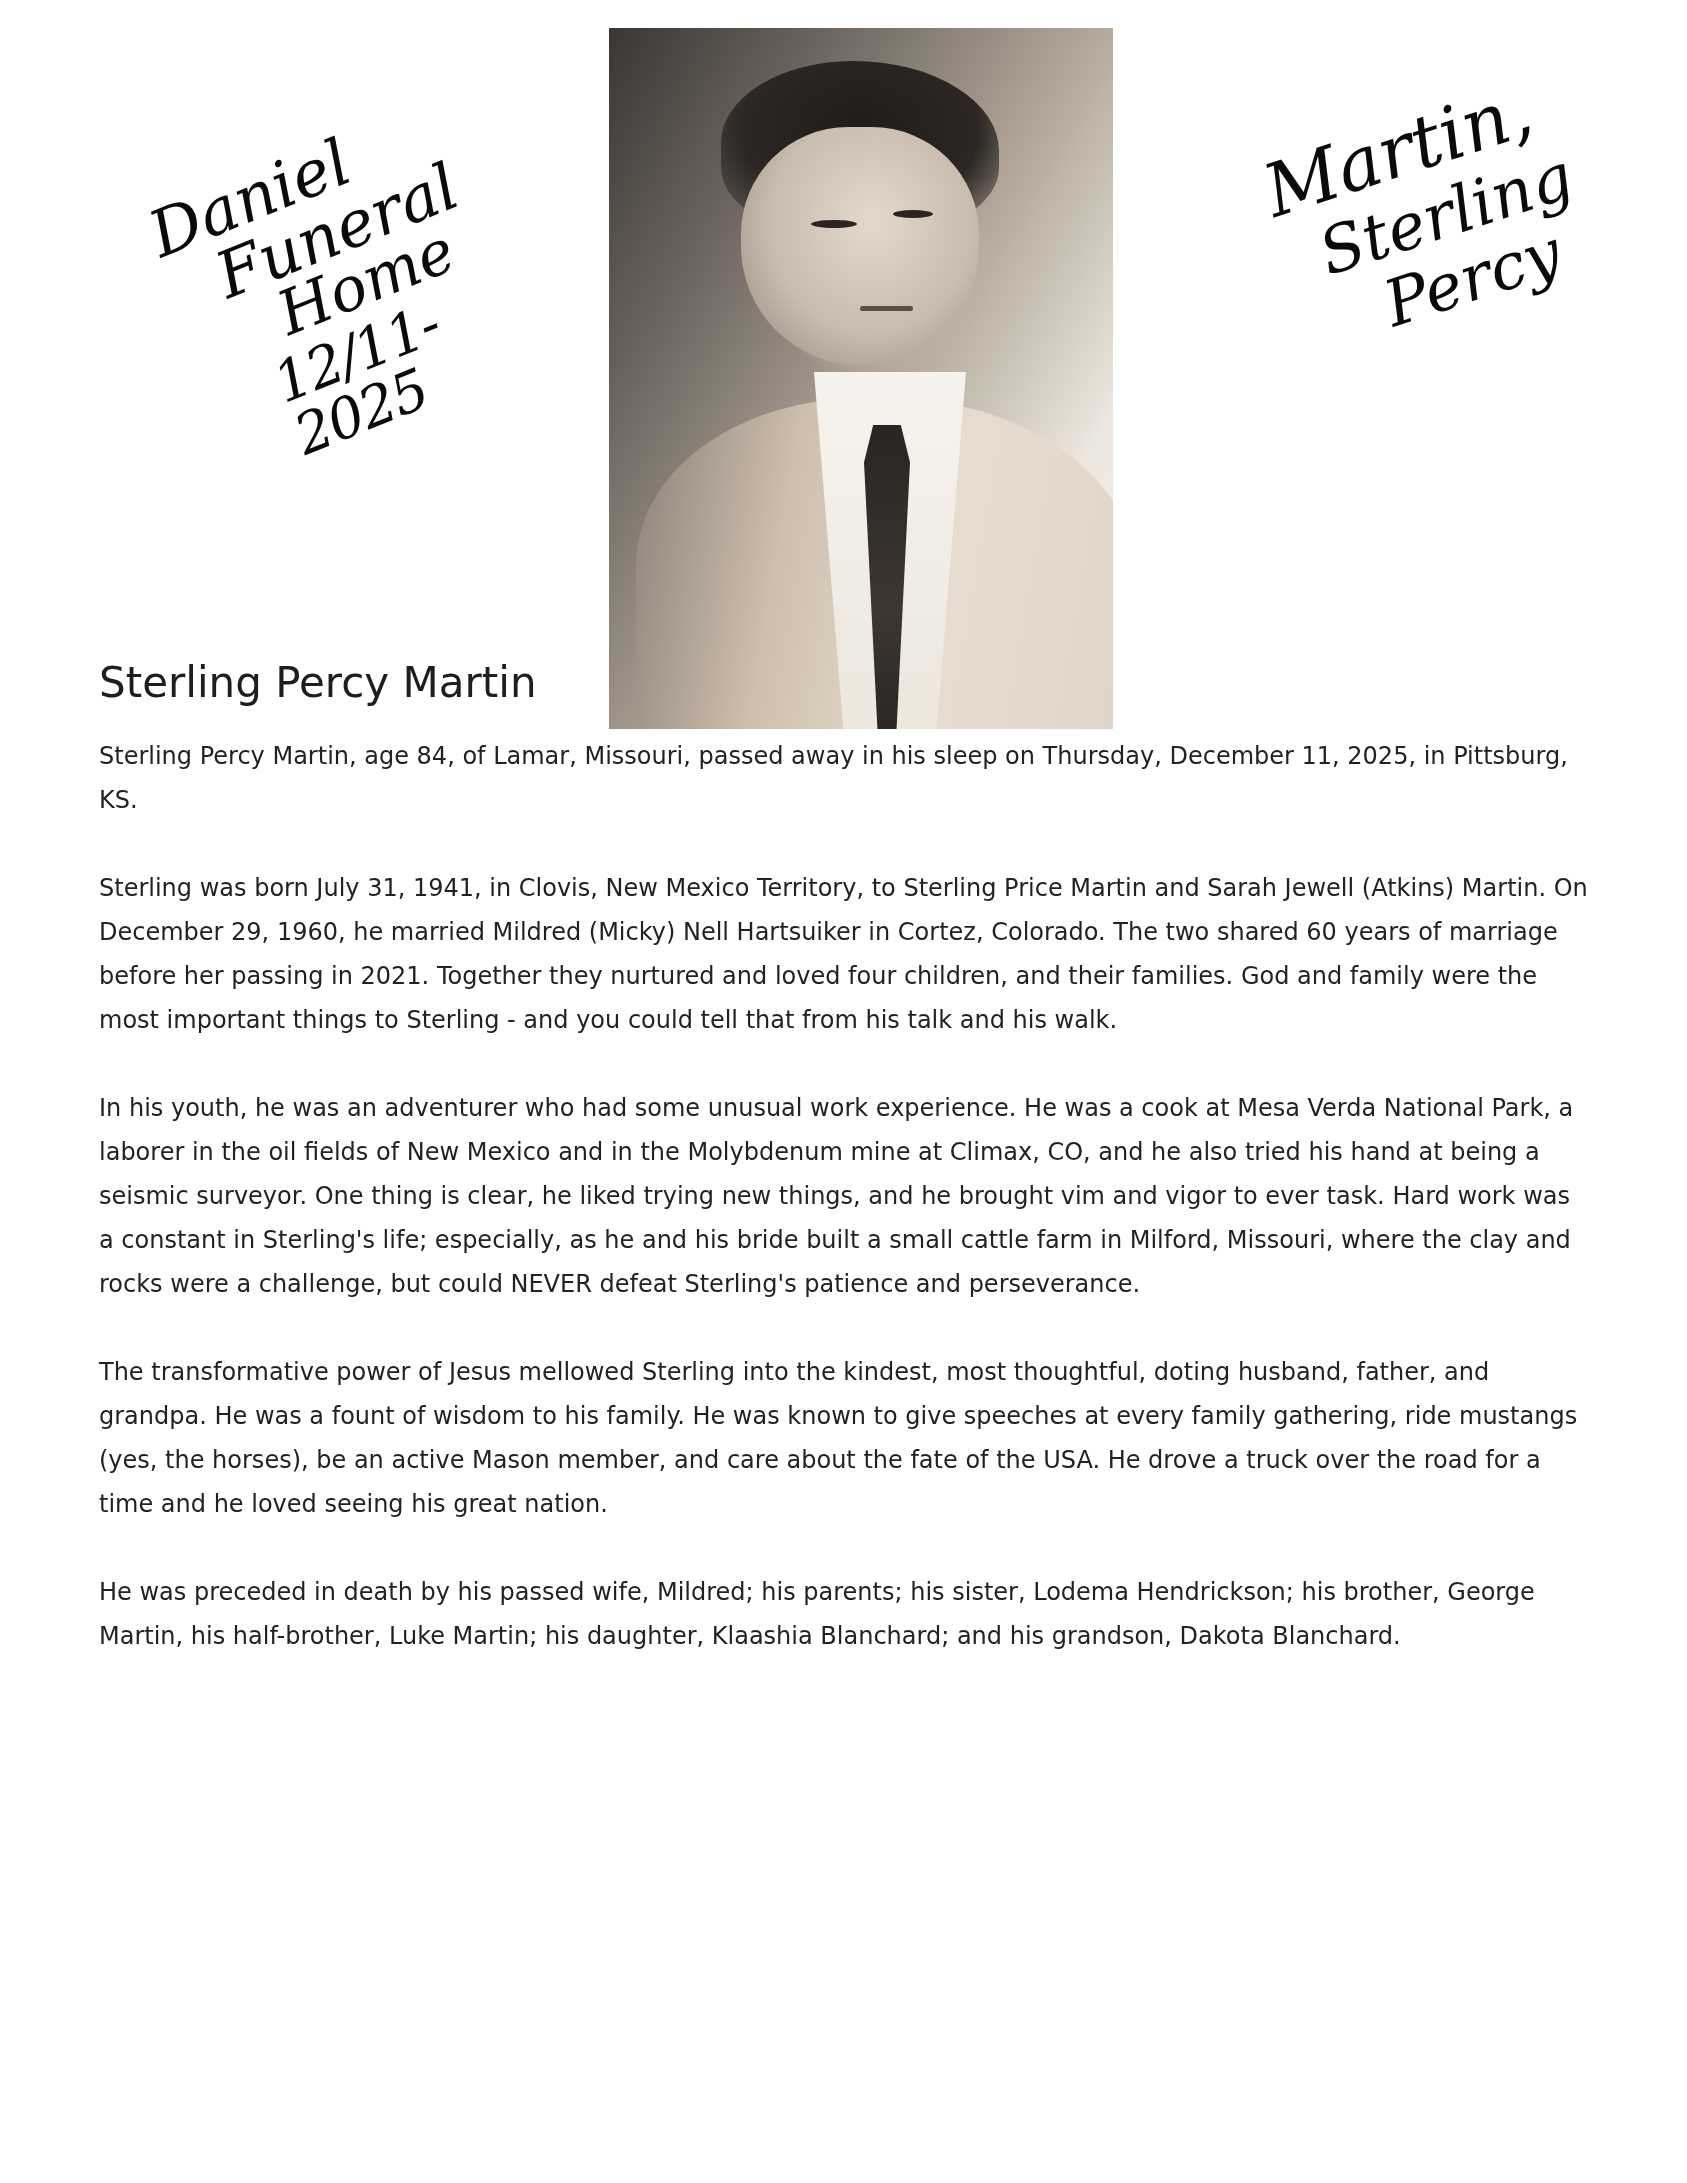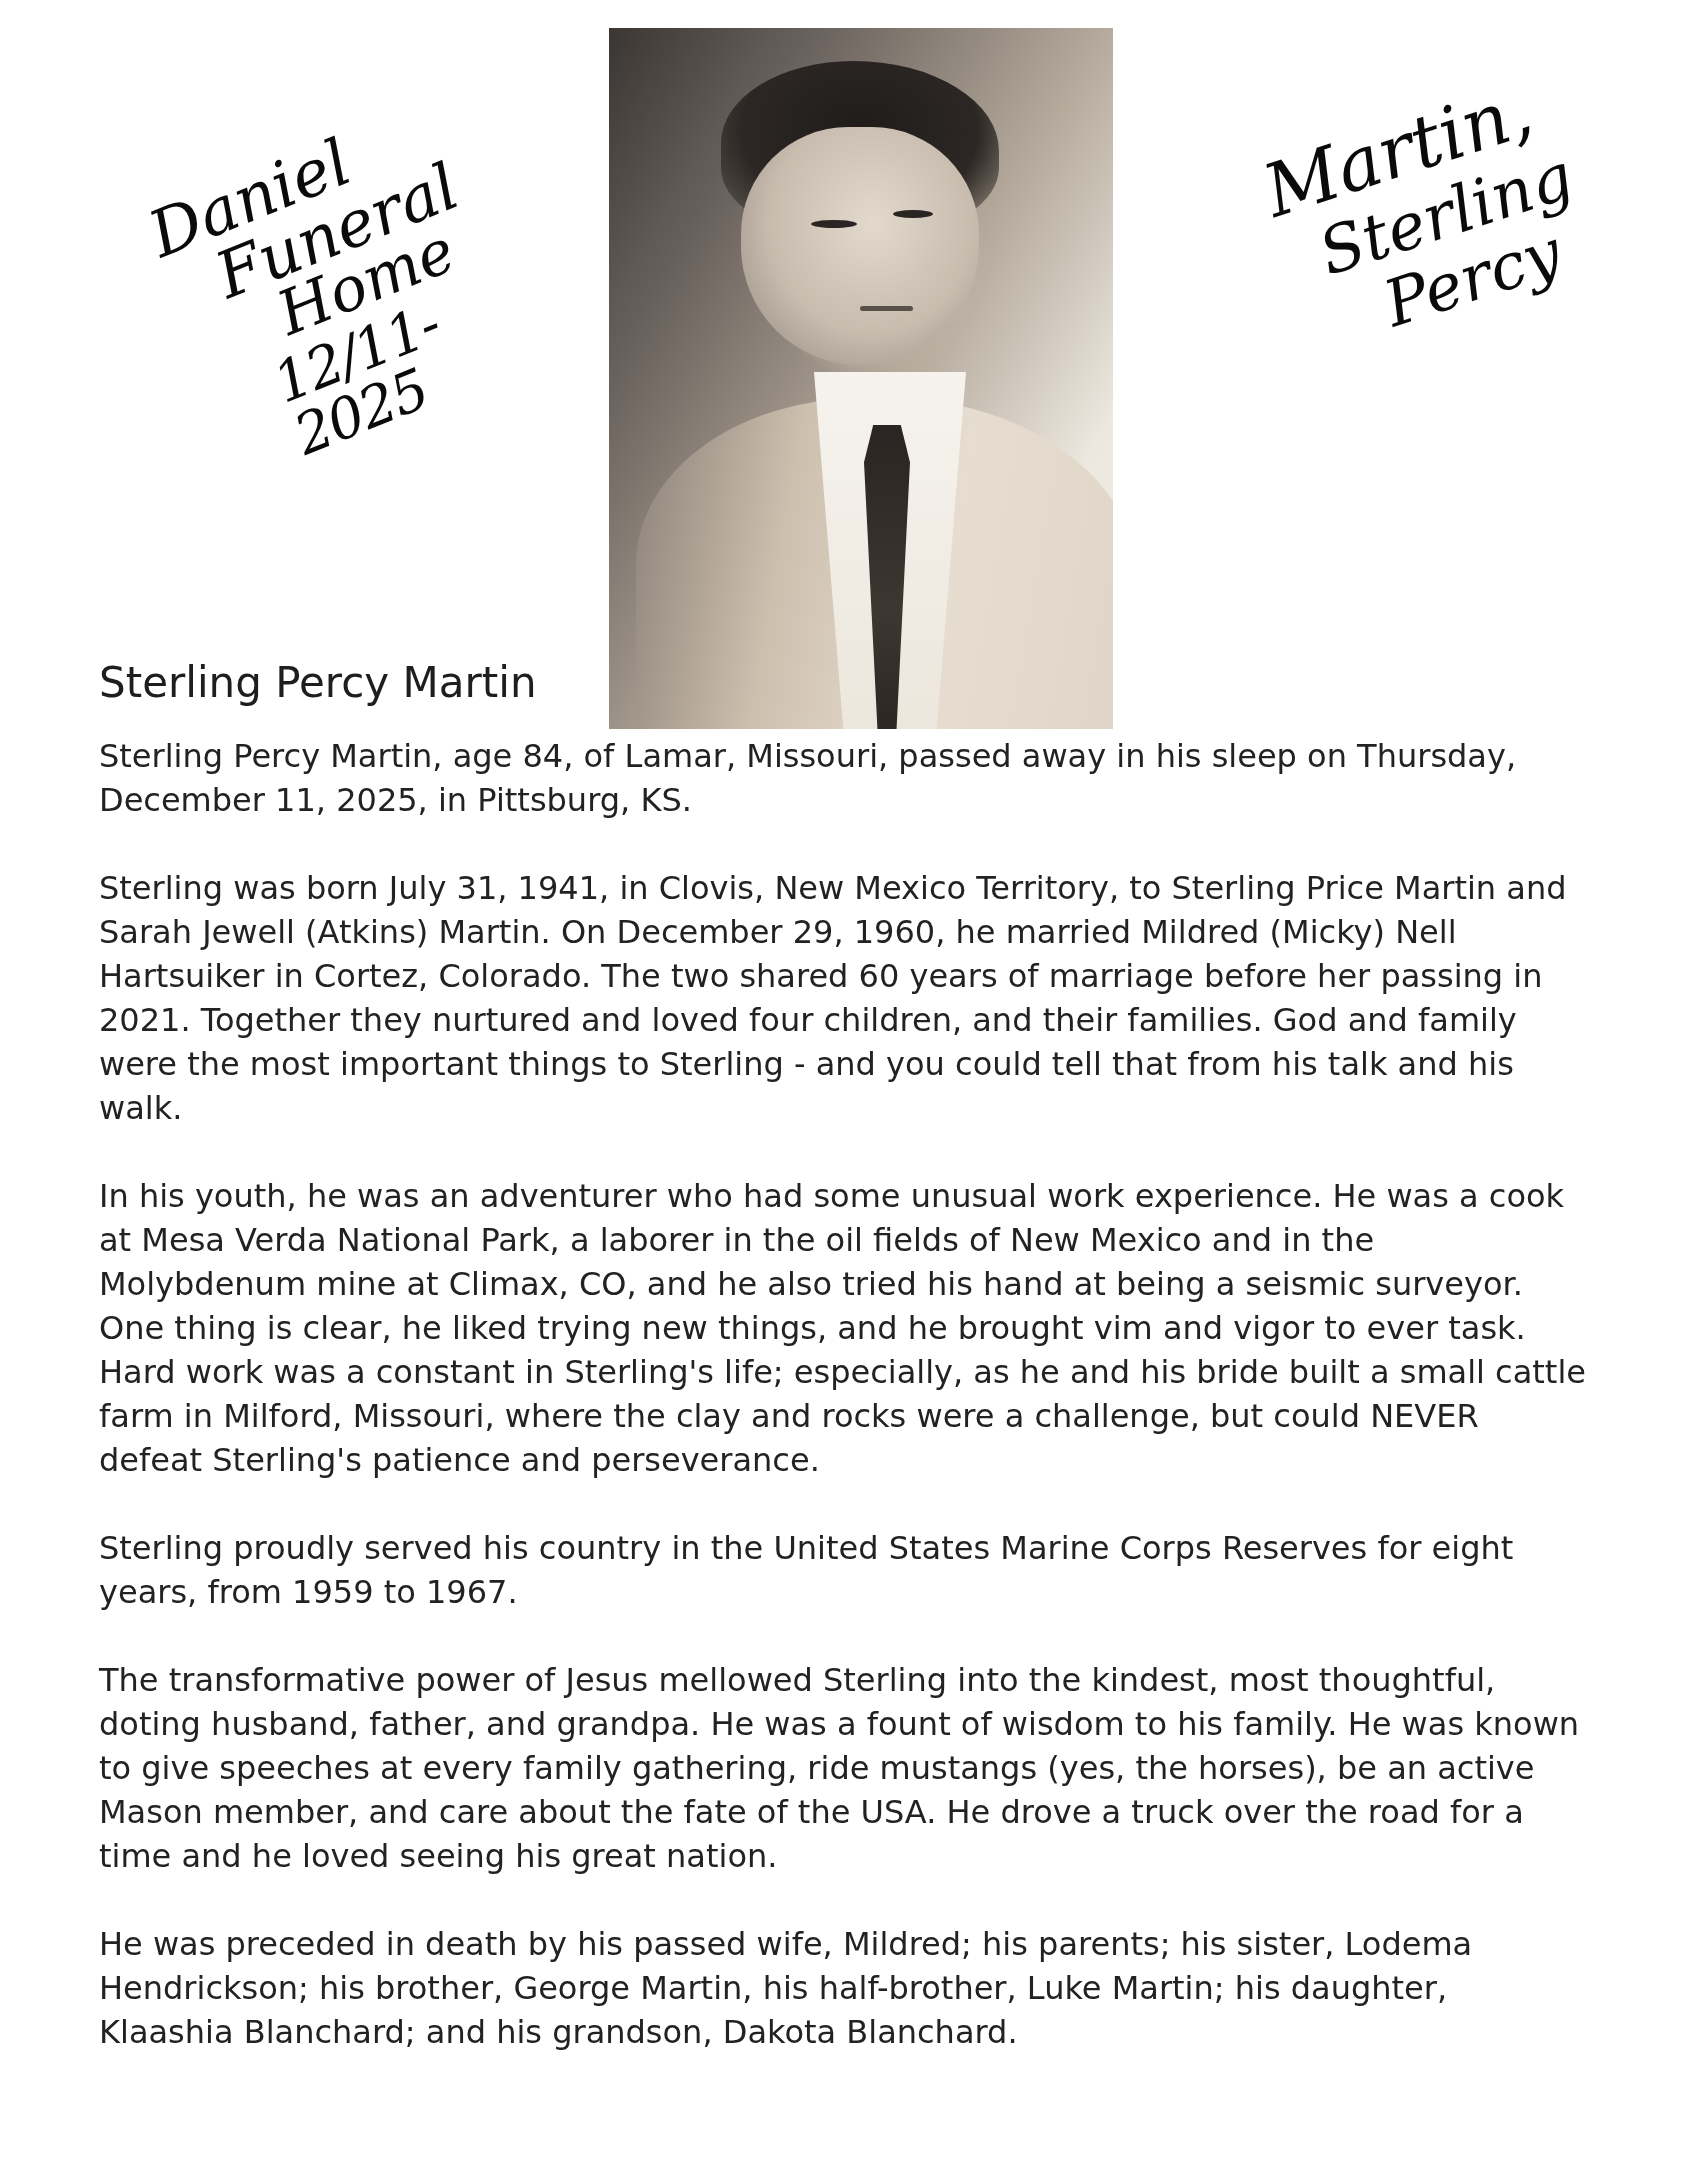--- a/index.html
+++ b/index.html
@@ -69,21 +69,21 @@
     background: linear-gradient(180deg, #2a2522 0%, #3d3631 60%, #2b2623 100%);
     clip-path: polygon(20% 0, 80% 0, 100% 12%, 70% 100%, 30% 100%, 0 12%);
   }
 
   .title {
     position: absolute; left: 99px; top: 658px;
     font-size: 42px; font-weight: normal; color: #1e1e1e; margin: 0; text-align: right;
   }
   .body-text {
     position: absolute; left: 99px; top: 734px; width: 1489px;
-    font-size: 32px; line-height: 44px; color: #222;
+    font-size: 24px; line-height: 44px; color: #222;
   }
   .body-text p { margin: 0 0 44px 0; }
 </style>
 </head>
 <body>
 
 <div class="hand hand-left">
   <span class="l1">Daniel</span>
   <span class="l2">Funeral</span>
   <span class="l3">Home</span>
@@ -106,17 +106,16 @@
   <div class="eye2"></div>
   <div class="mouth"></div>
 </div>
 
 <h1 class="title">Sterling Percy Martin</h1>
 
 <div class="body-text">
   <p>Sterling Percy Martin, age 84, of Lamar, Missouri, passed away in his sleep on Thursday, December 11, 2025, in Pittsburg, KS.</p>
   <p>Sterling was born July 31, 1941, in Clovis, New Mexico Territory, to Sterling Price Martin and Sarah Jewell (Atkins) Martin. On December 29, 1960, he married Mildred (Micky) Nell Hartsuiker in Cortez, Colorado. The two shared 60 years of marriage before her passing in 2021. Together they nurtured and loved four children, and their families. God and family were the most important things to Sterling - and you could tell that from his talk and his walk.</p>
   <p>In his youth, he was an adventurer who had some unusual work experience. He was a cook at Mesa Verda National Park, a laborer in the oil fields of New Mexico and in the Molybdenum mine at Climax, CO, and he also tried his hand at being a seismic surveyor. One thing is clear, he liked trying new things, and he brought vim and vigor to ever task. Hard work was a constant in Sterling's life; especially, as he and his bride built a small cattle farm in Milford, Missouri, where the clay and rocks were a challenge, but could NEVER defeat Sterling's patience and perseverance.</p>
-  <p>Sterling proudly served his country in the United States Marine Corps Reserves for eight years, from 1959 to 1967.</p>
   <p>The transformative power of Jesus mellowed Sterling into the kindest, most thoughtful, doting husband, father, and grandpa. He was a fount of wisdom to his family. He was known to give speeches at every family gathering, ride mustangs (yes, the horses), be an active Mason member, and care about the fate of the USA. He drove a truck over the road for a time and he loved seeing his great nation.</p>
   <p>He was preceded in death by his passed wife, Mildred; his parents; his sister, Lodema Hendrickson; his brother, George Martin, his half-brother, Luke Martin; his daughter, Klaashia Blanchard; and his grandson, Dakota Blanchard.</p>
 </div>
 
 
 </body></html>

